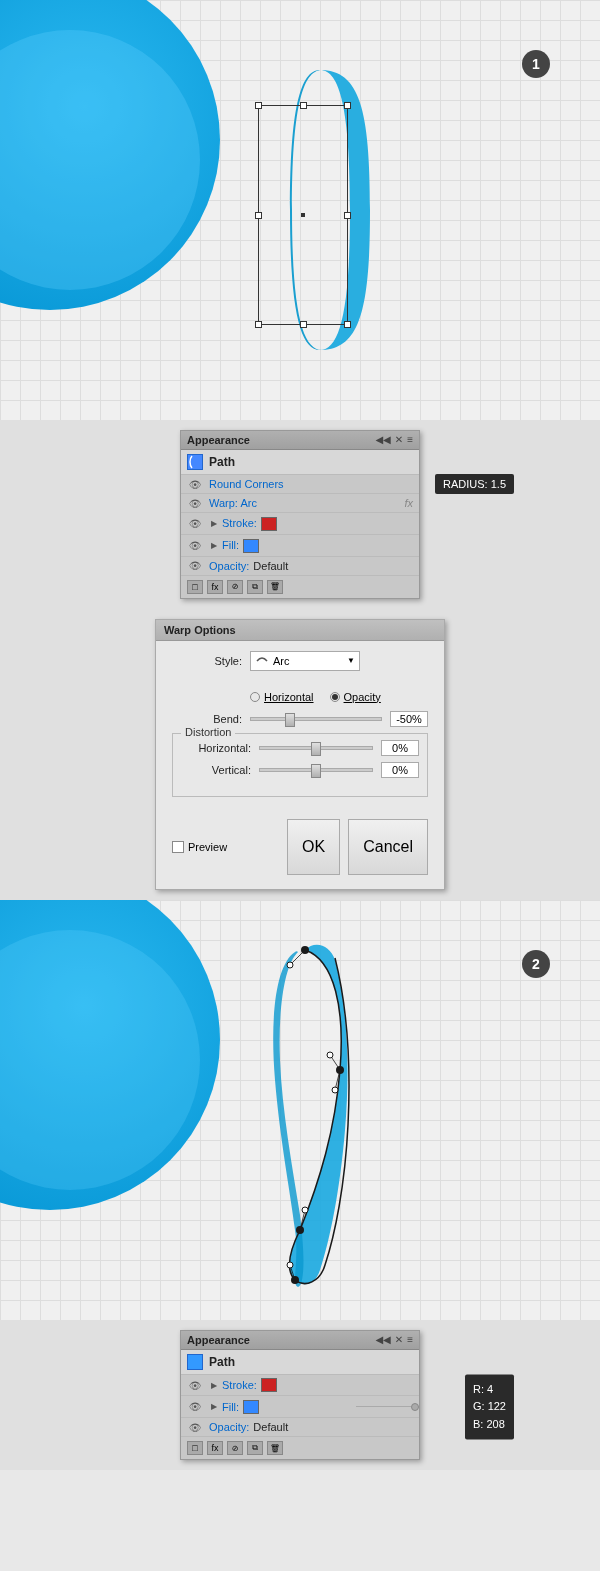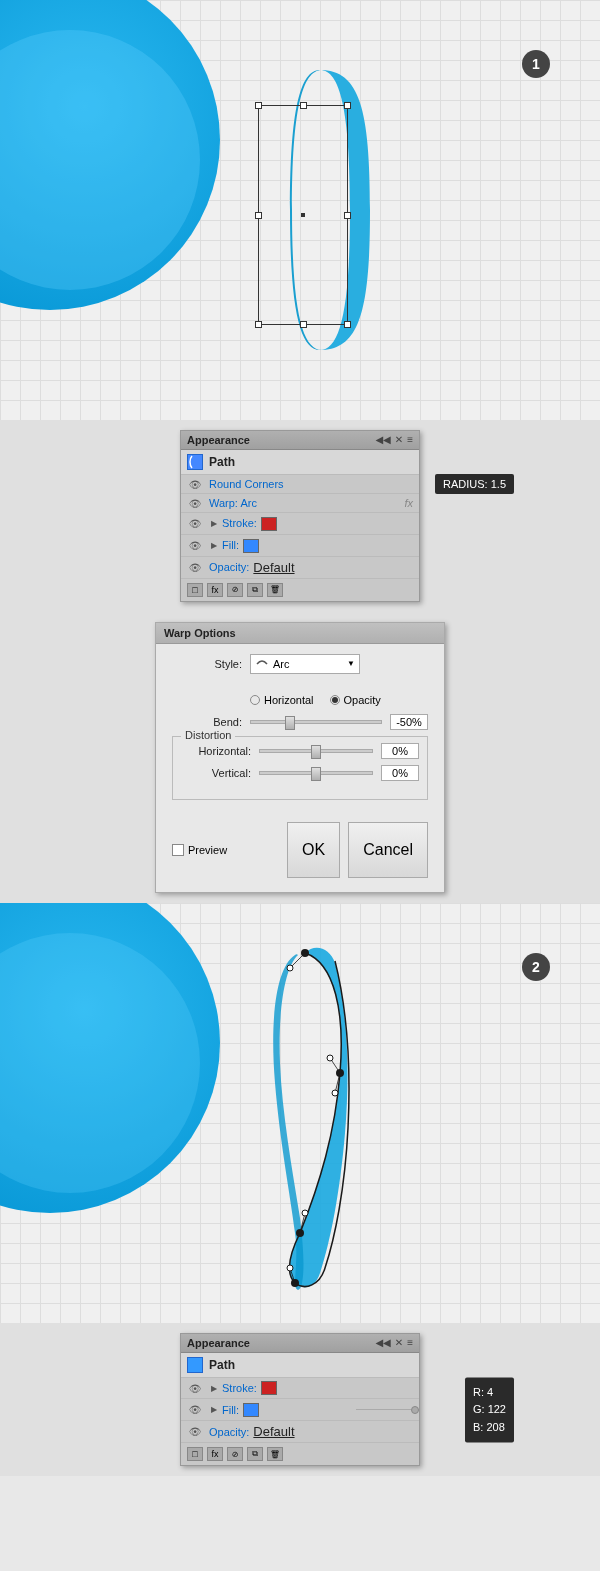--- a/index.html
+++ b/index.html
@@ -173,22 +173,21 @@
       justify-content: center;
       color: #555;
       font-size: 10px;
     }
     .row-label-blue {
       color: #0066cc;
       font-size: 11px;
     }
     .row-label-black {
       color: #222;
-      font-size: 13px;
-      text-decoration: underline;
+      font-size: 11px;
     }
     .fx-badge {
       margin-left: auto;
       font-size: 11px;
       color: #888;
       font-style: italic;
     }
     .tooltip-radius {
       position: absolute;
       right: -95px;
@@ -298,20 +297,21 @@
       margin-left: auto;
       font-size: 8px;
     }
 
     .radio-group {
       display: flex;
       align-items: center;
       gap: 16px;
       margin-left: 78px;
       margin-bottom: 8px;
+      text-decoration: underline;
     }
     .radio-label {
       display: flex;
       align-items: center;
       gap: 4px;
       font-size: 11px;
     }
     .radio-circle {
       width: 10px;
       height: 10px;

